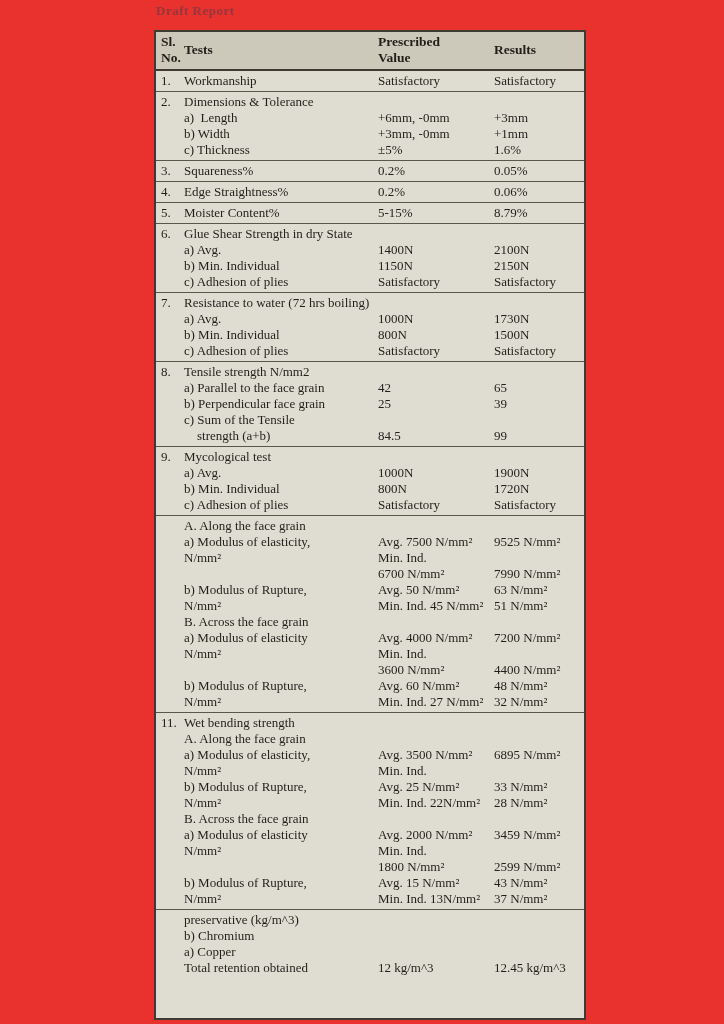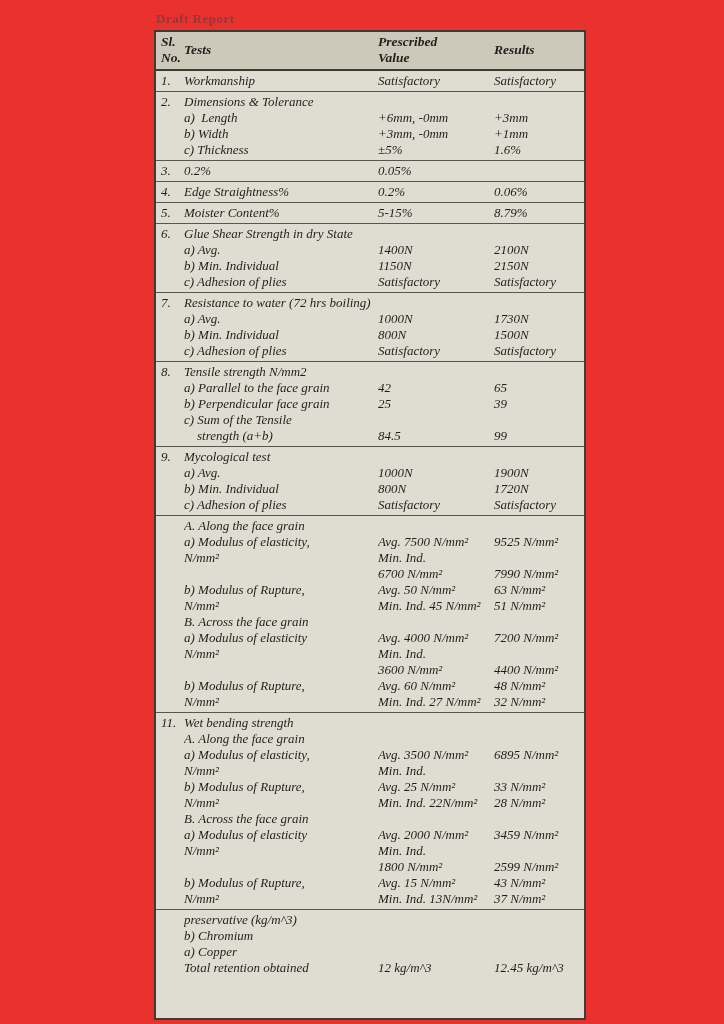--- a/index.html
+++ b/index.html
@@ -9,32 +9,31 @@
     background:#e9322e;
     overflow:hidden;
     font-family:"Liberation Serif", serif;
   }
   .draft{
     position:absolute;left:156px;top:3px;
     font-size:13px;font-weight:bold;
     color:#3f3c4c;opacity:.5;
     letter-spacing:.5px;
     font-family:"Liberation Serif", serif;
-    margin-top:8px;
   }
   .report-table{
     position:absolute;left:154px;top:30px;
     width:432px;height:990px;
     box-sizing:border-box;
     background:#dfddd2;
     border:2px solid #3e3b33;
     display:flex;flex-direction:column;
     overflow:hidden;
     color:#211f1a;
-    font-size:13px;line-height:16px;font-style:italic;
+    font-size:13px;line-height:16px;
   }
   .thead{
     background:#cdc9ba;
     border-bottom:2px solid #3e3b33;
     font-weight:bold;font-size:13.5px;
     padding:2px 0 3px 0;
   }
   .grid{
     display:grid;
     grid-template-columns:28px 194px 116px 1fr;
@@ -103,20 +102,21 @@
           <div class="grid">
             <span class="c-num"></span>
             <span class="c-test">c) Thickness</span>
             <span class="c-presc">±5%</span>
             <span class="c-res">1.6%</span>
           </div>
         </div>
         <div class="section">
           <div class="grid">
             <span class="c-num">3.</span>
+            <span class="c-test">Squareness%</span>
             <span class="c-presc">0.2%</span>
             <span class="c-res">0.05%</span>
           </div>
         </div>
         <div class="section">
           <div class="grid">
             <span class="c-num">4.</span>
             <span class="c-test">Edge Straightness%</span>
             <span class="c-presc">0.2%</span>
             <span class="c-res">0.06%</span>

